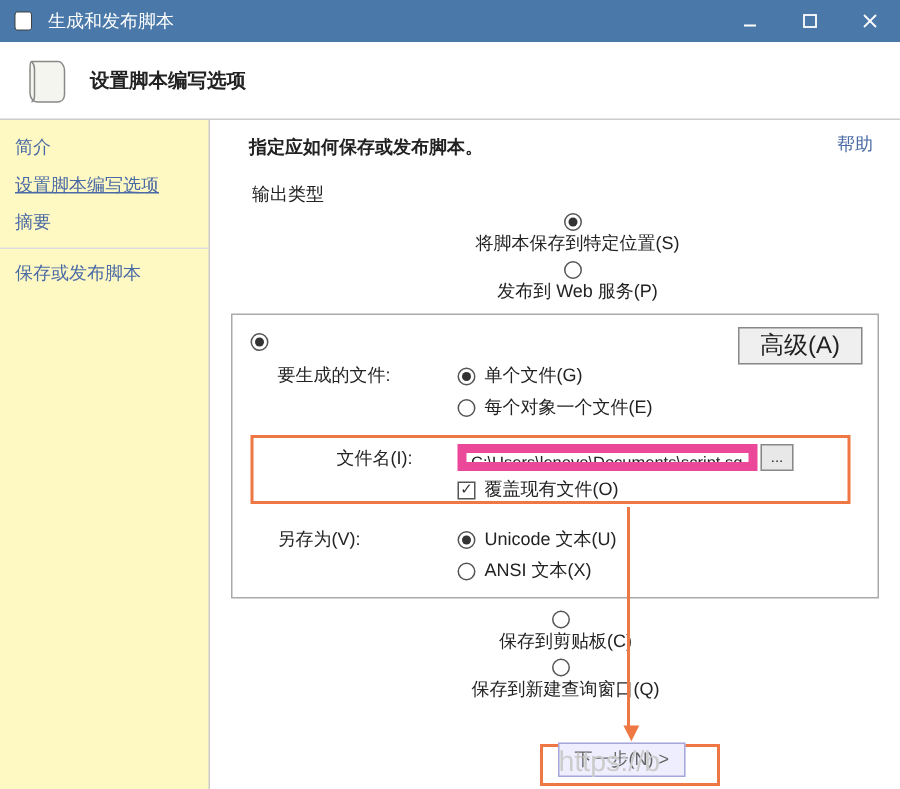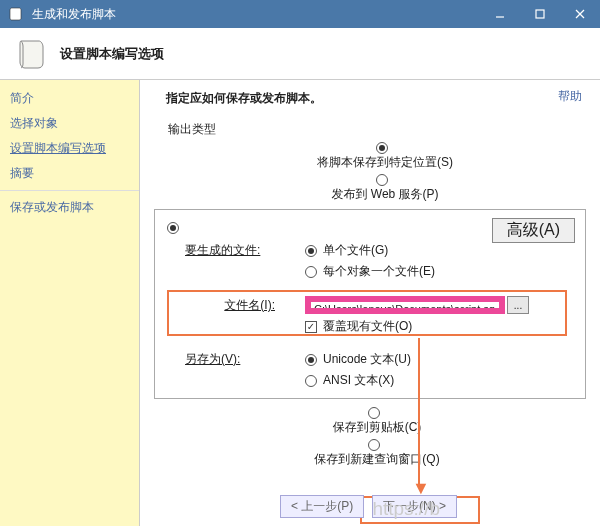--- a/index.html
+++ b/index.html
@@ -23,21 +23,21 @@
   .heading { font-weight:bold; margin-bottom: 14px; margin-left: 12px; }
   .help { position:absolute; top:8px; right:18px; color:#4a6aa5; font-size:12px; }
   .group-label { margin: 2px 0 4px 14px; }
   .opt-row { display:flex; align-items:center; margin:3px 0 3px 30px;flex-direction:column; }
   .radio { width:12px; height:12px; border:1px solid #555; border-radius:50%; margin-right:6px; display:flex; align-items:center; justify-content:center; background:#fff; }
   .radio.checked::after { content:""; width:6px; height:6px; background:#333; border-radius:50%; }
   .checkbox { width:12px; height:12px; border:1px solid #555; margin-right:6px; display:flex; align-items:center; justify-content:center; background:#fff; }
   .checkbox.checked::after { content:"✓"; font-size:10px; line-height:10px; color:#333; }
   .fieldset { border:1px solid #aaa; padding:10px 12px 12px 12px; margin-top:6px; position:relative; }
   .row { display:flex; align-items:center; }
-  .col-label { width:90px;text-decoration:underline; }
+  .col-label { width:90px; }
   .adv-btn { position:absolute; top:8px; right:10px; border:1px solid #888; padding:1px 14px; font-size:16px; background:#efefef; }
   .highlight-box { border:2px solid #e74; position:absolute; }
   .file-input { border:6px solid #ec4899; width:200px; height:18px; padding:1px 3px; font-size:11px; background:#fff; display:inline-block; overflow:hidden; white-space:nowrap; }
   .browse-btn { border:1px solid #888; width:22px; height:18px; background:#e8e8e8; display:inline-flex; align-items:center; justify-content:center; font-size:10px; margin-left:2px; }
   .arrow-down { position:absolute; color:#e74; font-size:18px; }
   .footer-btn { position:absolute; bottom:8px; border:1px solid #a6a6d8; padding:2px 10px; font-size:12px; background:#eef; color:#666; }
   .watermark { position:absolute; bottom:2px; right:14px; font-size:20px; color:#bbb; pointer-events:none; }
   .watermark2 { position:absolute; bottom:6px; right:160px; font-size:19px; color:#ccc; pointer-events:none;}
 </style>
 </head>
@@ -77,21 +77,20 @@
           <path d="M6 4h18c2 0 4 3 4 6v16c0 3-2 5-5 5H10c-3 0-5-3-5-6V9c0-3 0-5 1-5z" fill="#f5f5f0" stroke="#888" stroke-width="1"></path>
           <path d="M6 4c0 0 2 2 2 5v18c0 3-2 4-2 4" fill="none" stroke="#888" stroke-width="1"></path>
         </svg>
     </span>
     <span class="h-title">设置脚本编写选项</span>
   </div>
 
   <div class="body">
     <div class="sidebar">
       <div class="side-item">简介</div>
-      <div class="side-item">选择对象</div>
       <div class="side-item selected">设置脚本编写选项</div>
       <div class="side-item">摘要</div>
       <div class="hr"></div>
       <div class="side-item">保存或发布脚本</div>
     </div>
 
     <div class="content">
       <span class="help">帮助</span>
       <div class="heading">指定应如何保存或发布脚本。</div>
 
@@ -150,19 +149,18 @@
       </div>
       <div class="opt-row" style="margin-left:14px;">
         <span class="radio"></span>
         <span>保存到新建查询窗口(Q)</span>
       </div>
 
       <div style="position:absolute; left:278px; top:258px; width:2px; height:150px; background:#e74;"></div>
       <div class="arrow-down" style="left:272px; top:398px;">▼</div>
 
       <div class="highlight-box" style="left:220px; bottom:2px; width:120px; height:28px;"></div>
-      <span class="footer-btn" style="left:140px;">&lt; 上一步(P)</span>
       <span class="footer-btn" style="left:232px;">下一步(N) &gt;</span>
 
       <span class="watermark2">https://b</span>
     </div>
   </div>
 </div>
 
 </body></html>

